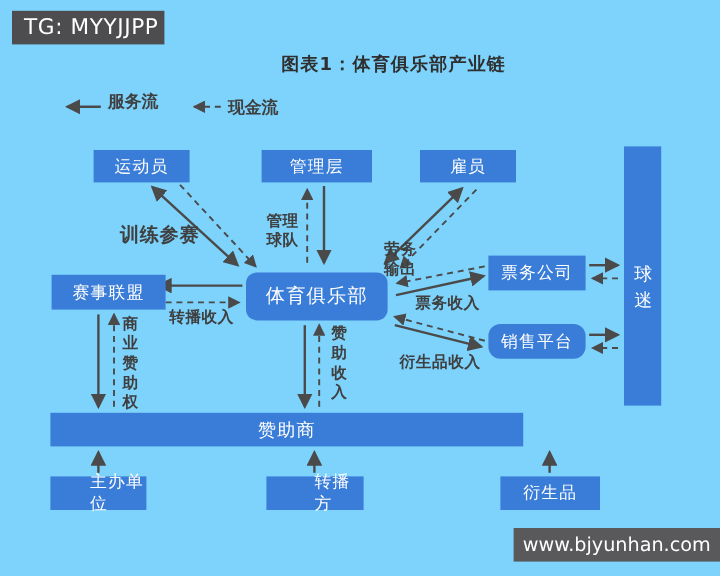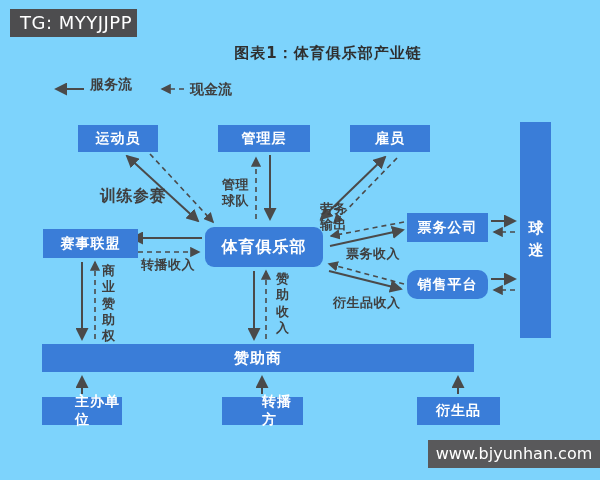--- a/index.html
+++ b/index.html
@@ -13,21 +13,21 @@
     padding-left:10px;box-sizing:border-box;letter-spacing:.5px;
   }
   .title{
     position:absolute;left:0;top:44px;width:600px;text-align:center;
     font-size:15px;font-weight:bold;color:#2f2f2f;letter-spacing:1px;padding-left:28px;
   }
   .legend-label{
     position:absolute;font-size:14px;font-weight:bold;color:#3f3f3f;
   }
   .node{
-    position:absolute;background:#3a7dd8;color:#fff;font-weight:bold;
+    position:absolute;background:#3a7dd8;color:#fff;font-weight:normal;
     display:flex;align-items:center;justify-content:center;
     font-size:14px;box-sizing:border-box;letter-spacing:1px;
   }
   .node.rounded{border-radius:9px;font-size:16px;}
   .node.vertical{
     width:31px;writing-mode:vertical-rl;letter-spacing:22px;
     font-size:15px;
   }
   .elabel{
     position:absolute;font-size:13px;font-weight:bold;color:#3f3f3f;
@@ -155,21 +155,21 @@
   <div class="node" style="left:350px;top:125px;width:80px;height:27px;">雇员</div>
 
   <div class="node" style="left:43px;top:229px;width:95px;height:29px;">赛事联盟</div>
   <div class="node rounded" style="left:205px;top:227px;width:118px;height:40px;">体育俱乐部</div>
 
   <div class="node" style="left:407px;top:213px;width:81px;height:29px;">票务公司</div>
   <div class="node" style="left:407px;top:270px;width:81px;height:29px;border-radius:10px;">销售平台</div>
 
   <div class="node vertical" style="left:520px;top:122px;height:216px;">球迷</div>
 
-  <div class="node" style="left:42px;top:344px;width:432px;height:28px;font-size:15px;">赞助商</div>
+  <div class="node" style="left:42px;top:344px;width:394px;height:28px;font-size:15px;">赞助商</div>
 
   <div class="node" style="left:42px;top:397px;width:80px;height:28px;padding-left:33px;">主办单位</div>
   <div class="node" style="left:222px;top:397px;width:81px;height:28px;padding-left:40px;">转播方</div>
   <div class="node" style="left:417px;top:397px;width:83px;height:28px;">衍生品</div>
 
   <div class="elabel" style="left:100px;top:186px;font-size:16px;">训练参赛</div>
   <div class="elabel" style="left:222px;top:177px;width:30px;">管理球队</div>
   <div class="elabel" style="left:320px;top:161px;width:30px;margin-top:40px;">劳务输出</div>
   <div class="elabel" style="left:141px;top:257px;">转播收入</div>
   <div class="elabel" style="left:346px;top:246px;">票务收入</div>

